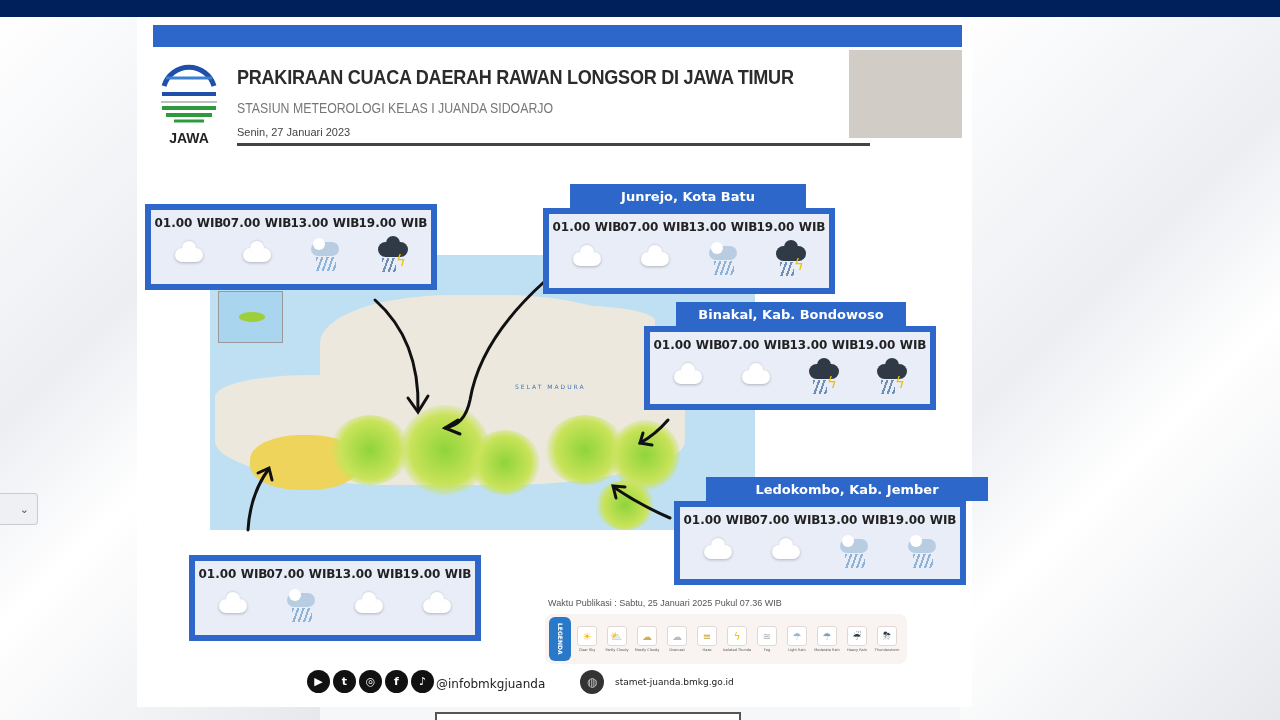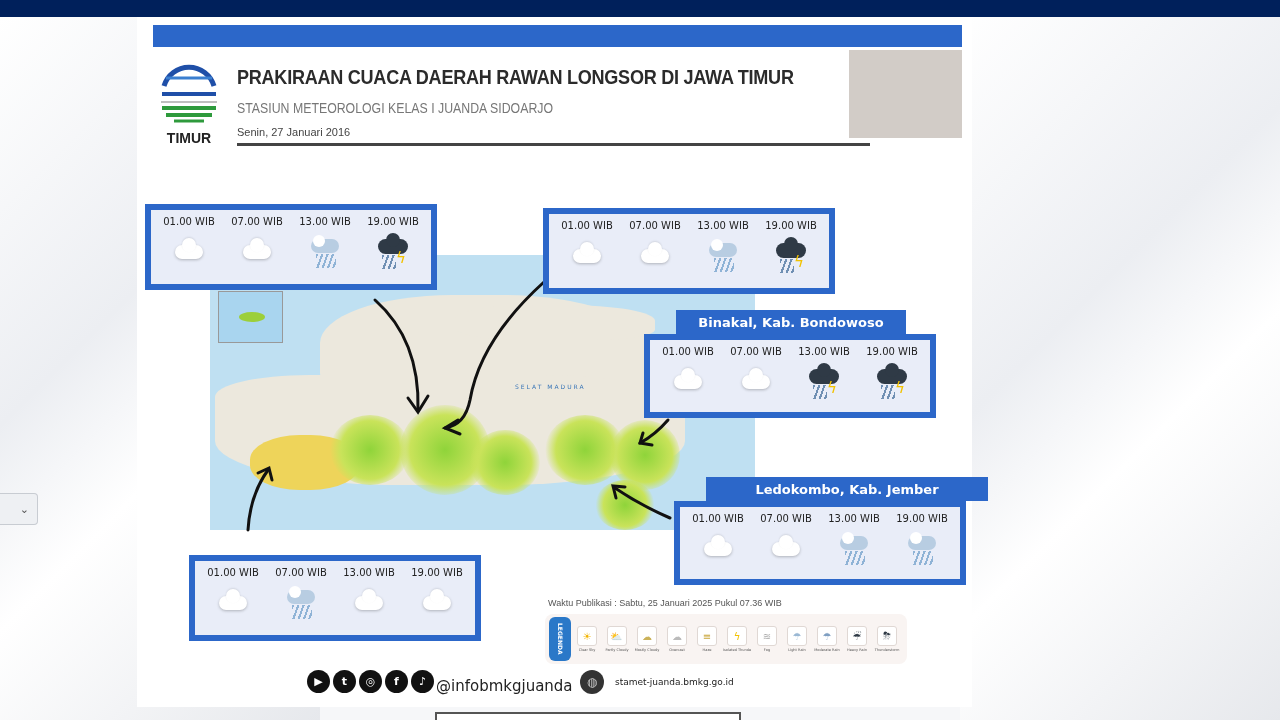--- a/index.html
+++ b/index.html
@@ -22,40 +22,40 @@
 .green{position:absolute;border-radius:50%;background:radial-gradient(circle,#8fd43a 0%,#c9e35a 55%,rgba(230,220,120,0) 75%)}
 .yellow{position:absolute;border-radius:45%;background:#eed45a}
 .maplabel{position:absolute;left:305px;top:128px;font-size:6px;color:#3a76b7;letter-spacing:2px}
 .inset{position:absolute;left:8px;top:36px;width:65px;height:52px;background:#a9d5ef;border:1px solid #999}
 .inset-isl{position:absolute;left:20px;top:20px;width:26px;height:10px;background:#9ccf3a;border-radius:50%}
 .arrows{position:absolute;left:0;top:0;width:1280px;height:720px;pointer-events:none}
 .card{position:absolute}
 .card .tab{position:absolute;top:0;height:24px;background:#2c67c9;color:#fff;font-family:"DejaVu Sans",sans-serif;font-weight:bold;font-size:13px;display:flex;align-items:center;justify-content:center;white-space:nowrap}
 .card .body{position:absolute;left:0;top:24px;border:6px solid #2c67c9;background:#e9edf8;display:flex;justify-content:space-around;padding:6px 4px 0}
 .slot{display:flex;flex-direction:column;align-items:center;width:25%}
-.slot .t{font-size:10px;font-weight:normal;color:#222;white-space:nowrap}
+.slot .t{font-size:12px;font-weight:bold;color:#222;white-space:nowrap}
 .wx{margin-top:10px;width:34px;height:34px;position:relative}
 .cloud{position:absolute;left:3px;top:8px;width:28px;height:14px;background:#fff;border-radius:10px;box-shadow:0 1px 3px rgba(0,0,0,.25)}
 .cloud:before{content:"";position:absolute;left:7px;top:-7px;width:14px;height:14px;background:#fff;border-radius:50%;box-shadow:0 -1px 2px rgba(0,0,0,.1)}
 .rcloud{position:absolute;left:3px;top:2px;width:28px;height:14px;background:#b8cde2;border-radius:10px}
 .rcloud:before{content:"";position:absolute;left:2px;top:-4px;width:12px;height:12px;background:#fff;border-radius:50%}
 .drops{position:absolute;left:8px;top:17px;width:20px;height:14px;background:repeating-linear-gradient(110deg,#8fb3d6 0 2px,transparent 2px 5px)}
 .tcloud{position:absolute;left:2px;top:2px;width:30px;height:15px;background:#2f3a46;border-radius:10px}
 .tcloud:before{content:"";position:absolute;left:8px;top:-6px;width:14px;height:14px;background:#2f3a46;border-radius:50%}
 .bolt{position:absolute;left:20px;top:14px;color:#f2c200;font-size:15px;line-height:1}
 .tdrops{position:absolute;left:6px;top:18px;width:14px;height:14px;background:repeating-linear-gradient(110deg,#6f8fb3 0 2px,transparent 2px 5px)}
 .pub{position:absolute;left:548px;top:598px;font-family:"Liberation Sans",sans-serif;font-size:9px;color:#555}
 .legend{position:absolute;left:545px;top:614px;width:362px;height:50px;background:#f9f4f2;border-radius:8px;display:flex;align-items:center;padding-left:4px}
 .legend-tag{width:22px;height:44px;background:#2a78c8;border-radius:6px;color:#fff;font-size:6px;writing-mode:vertical-rl;display:flex;align-items:center;justify-content:center;font-weight:bold}
 .leg-item{width:28px;margin-left:2px;display:flex;flex-direction:column;align-items:center}
 .leg-box{width:20px;height:20px;border:1px solid #e0d8d4;background:#fff;border-radius:3px;display:flex;align-items:center;justify-content:center;font-size:10px}
 .leg-lbl{font-size:3.5px;color:#555;margin-top:2px;white-space:nowrap;overflow:hidden;width:28px;text-align:center}
 .social{position:absolute;left:307px;top:670px;display:flex;gap:3px;align-items:center}
 .soc{width:23px;height:23px;border-radius:50%;background:#111;color:#fff;font-size:11px;font-weight:bold;display:flex;align-items:center;justify-content:center}
-.handle{position:absolute;left:436px;top:677px;font-size:15px;color:#222}
+.handle{position:absolute;left:436px;top:677px;font-size:12px;color:#222}
 .globe{position:absolute;left:580px;top:670px;width:24px;height:24px;border-radius:50%;background:#333;color:#ccc;font-size:12px;display:flex;align-items:center;justify-content:center}
 .site{position:absolute;left:615px;top:677px;font-size:9px;color:#222}
 .bottombox{position:absolute;left:435px;top:712px;width:306px;height:12px;border:2px solid #555;border-bottom:none;background:#fff}
 </style>
 </head>
 <body>
 
 <div class="topbar"></div>
 <div class="bgdeco l"></div>
 <div class="bgdeco r"></div>
@@ -71,26 +71,26 @@
 <div class="logo">
   <svg width="66" height="62" viewBox="0 0 66 62">
     <path d="M8 22 A26 26 0 0 1 58 22" fill="none" stroke="#1f4fa8" stroke-width="5"></path>
     <path d="M6 30 L60 30" stroke="#1f4fa8" stroke-width="4"></path>
     <path d="M10 14 L56 14" stroke="#3b7fd0" stroke-width="3"></path>
     <path d="M5 38 L61 38" stroke="#aaa" stroke-width="1.5"></path>
     <path d="M6 44 L60 44" stroke="#2e9a3c" stroke-width="4"></path>
     <path d="M10 51 L56 51" stroke="#2e9a3c" stroke-width="4"></path>
     <path d="M18 57 L48 57" stroke="#2e9a3c" stroke-width="3"></path>
   </svg>
-  <div class="logo-text">TIMUR</div>
+  <div class="logo-text">JAWA</div>
 </div>
 
 <div class="title">PRAKIRAAN CUACA DAERAH RAWAN LONGSOR DI JAWA TIMUR</div>
 <div class="subtitle">STASIUN METEOROLOGI KELAS I JUANDA SIDOARJO</div>
-<div class="date">Senin, 27 Januari 2016</div>
+<div class="date">Senin, 27 Januari 2023</div>
 <div class="hrule"></div>
 
 <div class="map">
   <div class="inset">
       <div class="inset-isl"></div>
     </div>
   <div class="land" style="left:110px;top:40px;width:330px;height:120px;"></div>
   <div class="land" style="left:245px;top:50px;width:200px;height:35px;"></div>
   <div class="land" style="left:5px;top:120px;width:470px;height:110px;border-radius:20% 30% 40% 40%;"></div>
   <div class="yellow" style="left:40px;top:180px;width:110px;height:55px;"></div>
@@ -144,20 +144,21 @@
         <div class="wx">
           <div class="tcloud"></div>
           <div class="tdrops"></div>
           <span class="bolt">ϟ</span>
         </div>
       </div>
   </div>
 </div>
 
 <div class="card" style="left:543px;top:184px;width:292px;height:110px;">
+  <div class="tab" style="left:27px;width:236px;">Junrejo, Kota Batu</div>
   <div class="body" style="width:292px;height:86px;">
     <div class="slot">
         <span class="t">01.00 WIB</span>
         <div class="wx">
           <div class="cloud"></div>
         </div>
       </div>
     <div class="slot">
         <span class="t">07.00 WIB</span>
         <div class="wx">
@@ -175,21 +176,21 @@
         <span class="t">19.00 WIB</span>
         <div class="wx">
           <div class="tcloud"></div>
           <div class="tdrops"></div>
           <span class="bolt">ϟ</span>
         </div>
       </div>
   </div>
 </div>
 
-<div class="card" style="left:644px;top:310px;width:352px;height:108px;">
+<div class="card" style="left:644px;top:302px;width:352px;height:108px;">
   <div class="tab" style="left:32px;width:230px;">Binakal, Kab. Bondowoso</div>
   <div class="body" style="width:292px;height:84px;">
     <div class="slot">
         <span class="t">01.00 WIB</span>
         <div class="wx">
           <div class="cloud"></div>
         </div>
       </div>
     <div class="slot">
         <span class="t">07.00 WIB</span>

